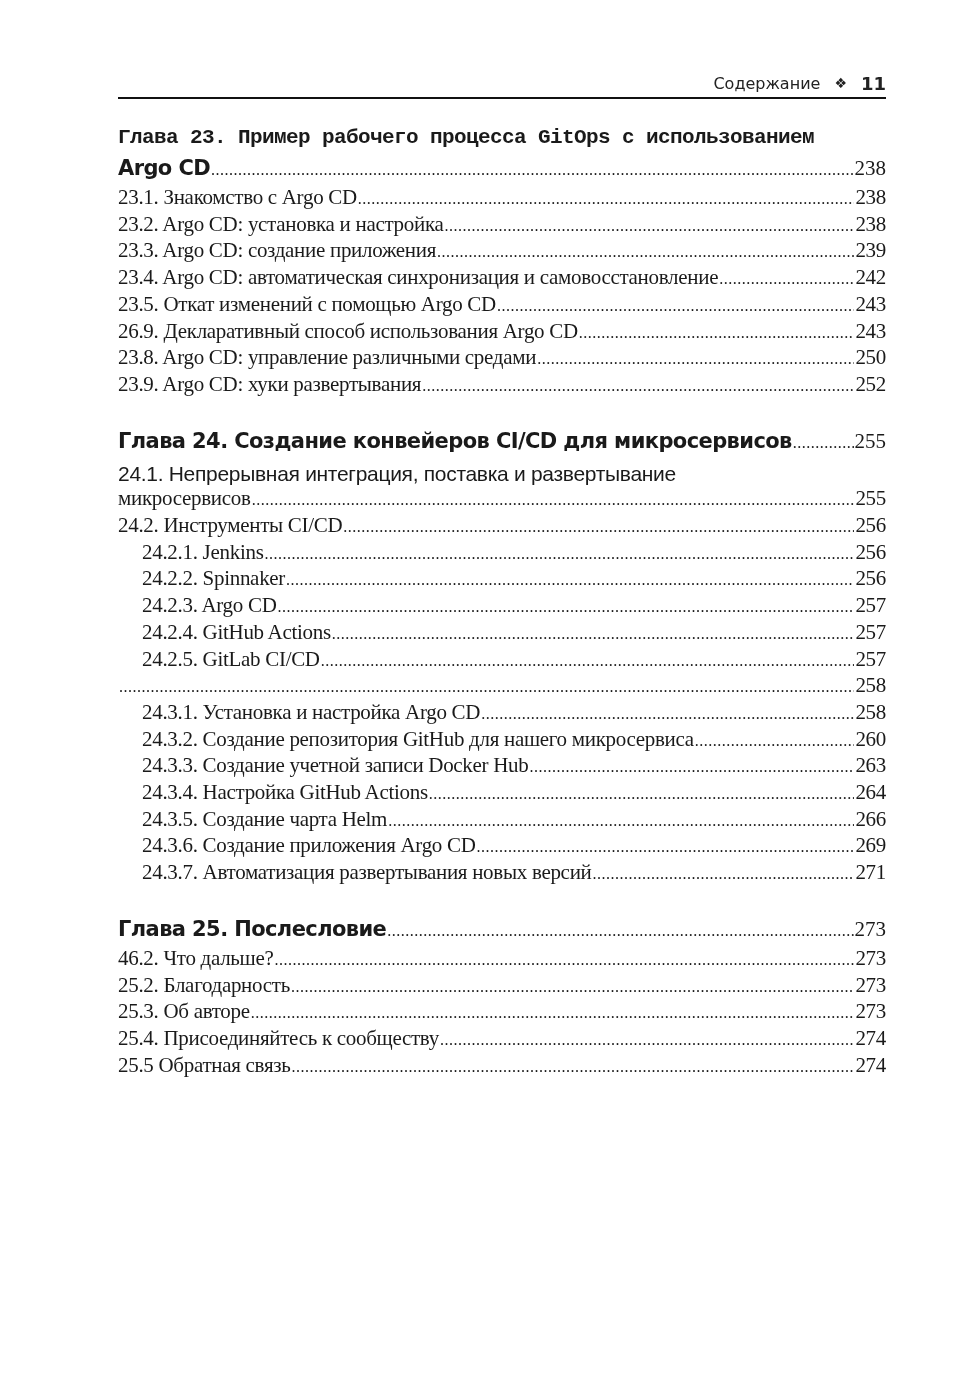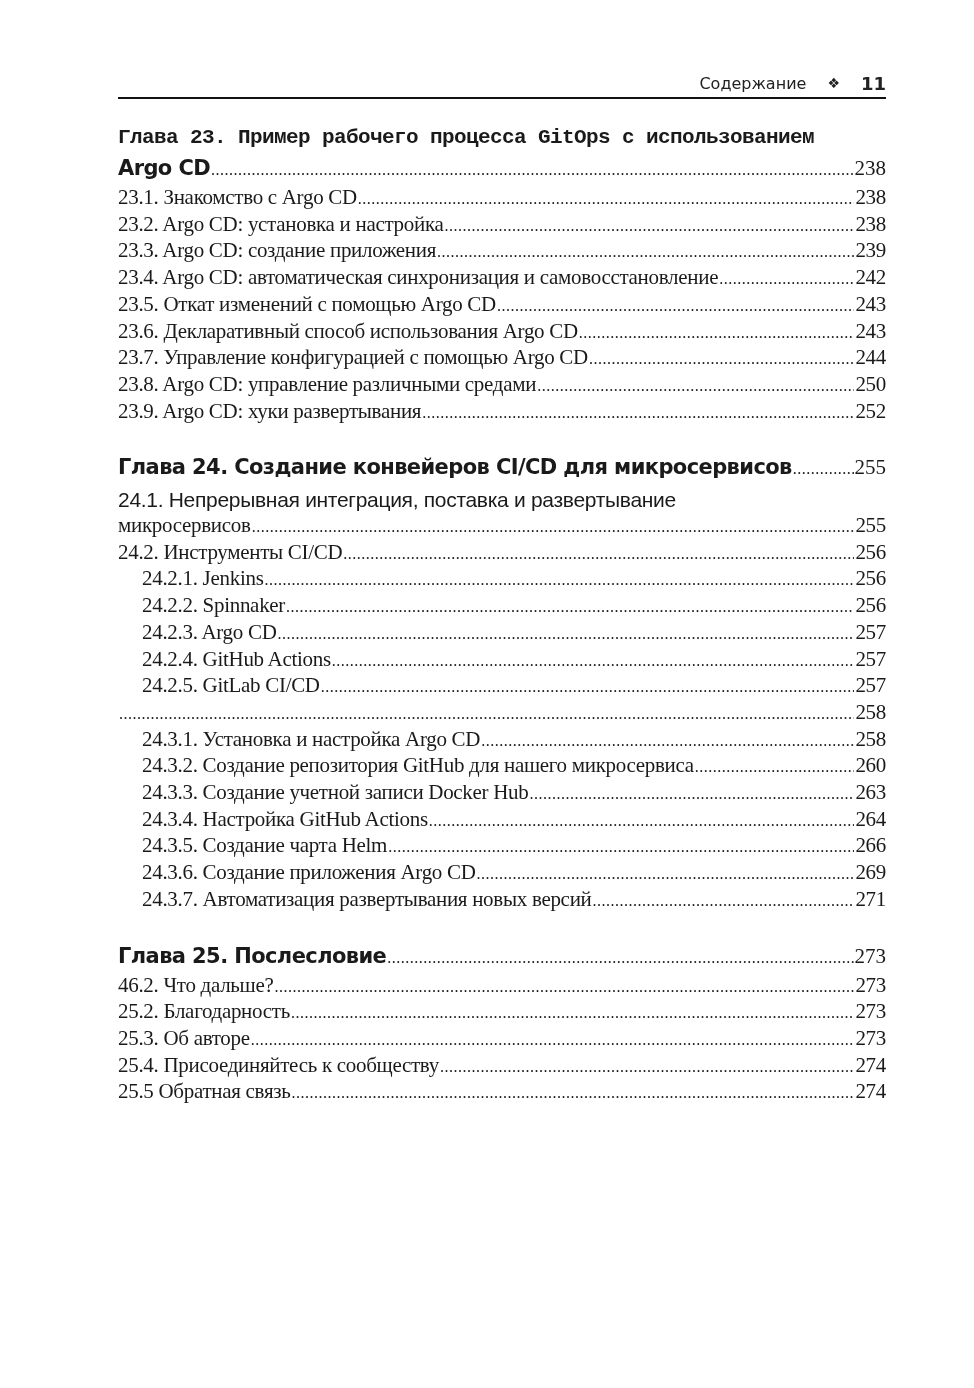--- a/index.html
+++ b/index.html
@@ -1,21 +1,21 @@
 <!DOCTYPE html>
 <html><head>
 <meta charset="utf-8">
 <style>
   html, body { margin: 0; padding: 0; background: #ffffff; }
   body { width: 974px; height: 1388px; position: relative; overflow: hidden; color: #1a1a1a; }
   .page { position: absolute; left: 118px; top: 0; width: 768px; }
   .running-head {
     position: absolute; top: 70px; right: 0; height: 26px;
     font-family: "DejaVu Sans", sans-serif; font-size: 16px; color: #222;
-    display: flex; align-items: center; gap: 21px;
+    display: flex; align-items: center; gap: 14px;
   }
   .running-head .pn { font-weight: bold; font-size: 18px; }
   .running-head .orn { font-size: 14px; }
   .rule { position: absolute; top: 97px; left: 0; width: 768px; height: 2px; background: #111; }
   .toc { position: absolute; top: 122px; left: 0; width: 768px; }
   .entry {
     display: flex; align-items: baseline; white-space: nowrap;
     font-family: "Liberation Serif", serif; font-size: 21px; line-height: 24.7px;
     letter-spacing: -0.3px;
   }
@@ -77,28 +77,23 @@
           <span class="title">23.4. Argo CD: автоматическая синхронизация и самовосстановление</span>
           <span class="dots"></span>
           <span class="page-num">242</span>
         </div>
         <div class="entry">
           <span class="title">23.5. Откат изменений с помощью Argo CD</span>
           <span class="dots"></span>
           <span class="page-num">243</span>
         </div>
         <div class="entry">
-          <span class="title">23.6. Декларативный способ использования Argo CD</span>
+          <span class="title">26.9. Декларативный способ использования Argo CD</span>
           <span class="dots"></span>
           <span class="page-num">243</span>
-        </div>
-        <div class="entry">
-          <span class="title">23.7. Управление конфигурацией с помощью Argo CD</span>
-          <span class="dots"></span>
-          <span class="page-num">244</span>
         </div>
         <div class="entry">
           <span class="title">23.8. Argo CD: управление различными средами</span>
           <span class="dots"></span>
           <span class="page-num">250</span>
         </div>
         <div class="entry">
           <span class="title">23.9. Argo CD: хуки развертывания</span>
           <span class="dots"></span>
           <span class="page-num">252</span>

